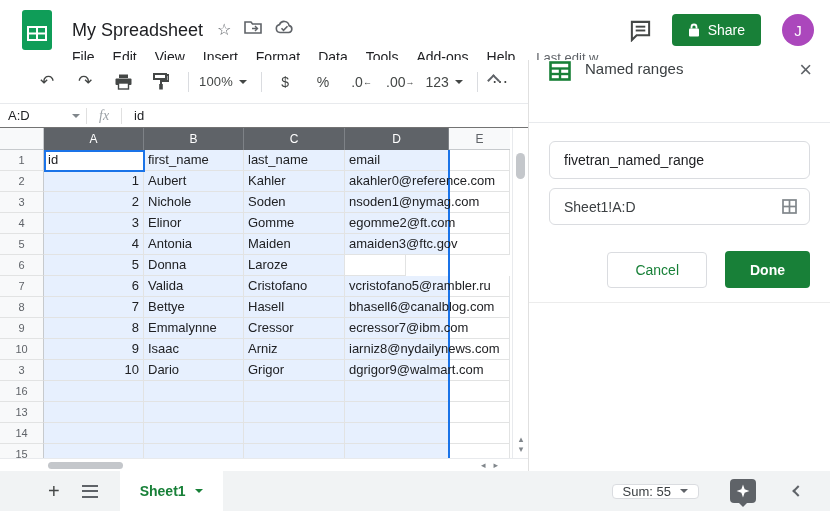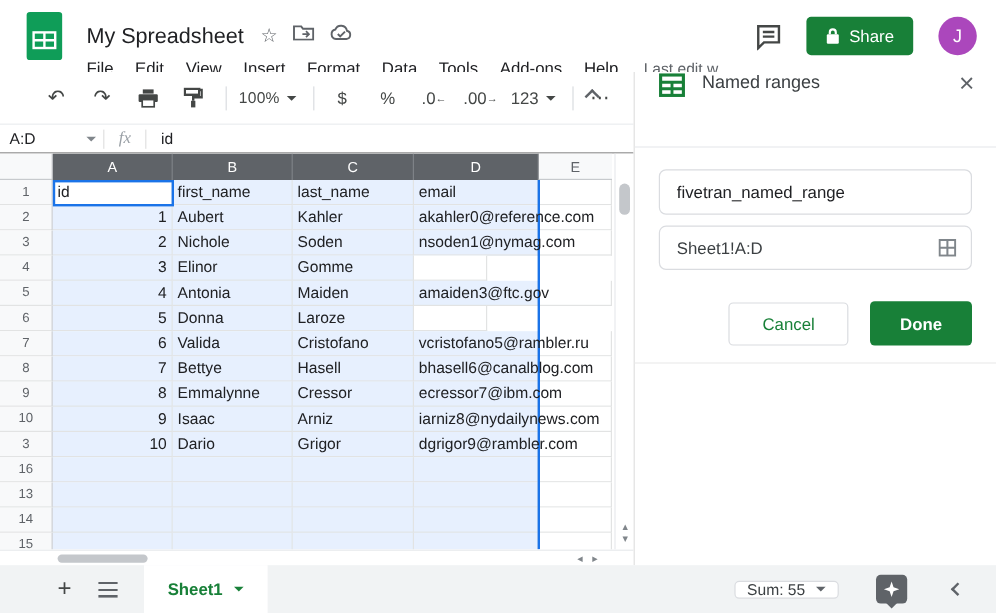--- a/index.html
+++ b/index.html
@@ -261,20 +261,21 @@
           <div class="cell col-b hl"><span class="ctext">Nichole</span></div>
           <div class="cell col-c hl"><span class="ctext">Soden</span></div>
           <div class="cell col-d hl of"><span class="ctext">nsoden1@nymag.com</span></div>
           <div class="cell col-e plain"></div>
         </div>
         <div class="grow">
           <div class="rowhdr">4</div>
           <div class="cell col-a hl num"><span class="ctext">3</span></div>
           <div class="cell col-b hl"><span class="ctext">Elinor</span></div>
           <div class="cell col-c hl"><span class="ctext">Gomme</span></div>
+          <div class="cell col-d hl of"><span class="ctext">egomme2@ft.com</span></div>
           <div class="cell col-e plain"></div>
         </div>
         <div class="grow">
           <div class="rowhdr">5</div>
           <div class="cell col-a hl num"><span class="ctext">4</span></div>
           <div class="cell col-b hl"><span class="ctext">Antonia</span></div>
           <div class="cell col-c hl"><span class="ctext">Maiden</span></div>
           <div class="cell col-d hl of"><span class="ctext">amaiden3@ftc.gov</span></div>
           <div class="cell col-e plain"></div>
         </div>
@@ -315,21 +316,21 @@
           <div class="cell col-b hl"><span class="ctext">Isaac</span></div>
           <div class="cell col-c hl"><span class="ctext">Arniz</span></div>
           <div class="cell col-d hl of"><span class="ctext">iarniz8@nydailynews.com</span></div>
           <div class="cell col-e plain"></div>
         </div>
         <div class="grow">
           <div class="rowhdr">3</div>
           <div class="cell col-a hl num"><span class="ctext">10</span></div>
           <div class="cell col-b hl"><span class="ctext">Dario</span></div>
           <div class="cell col-c hl"><span class="ctext">Grigor</span></div>
-          <div class="cell col-d hl of"><span class="ctext">dgrigor9@rambler.com</span></div>
+          <div class="cell col-d hl of"><span class="ctext">dgrigor9@walmart.com</span></div>
           <div class="cell col-e plain"></div>
         </div>
         <div class="grow">
           <div class="rowhdr">16</div>
           <div class="cell col-a hl"><span class="ctext"></span></div>
           <div class="cell col-b hl"><span class="ctext"></span></div>
           <div class="cell col-c hl"><span class="ctext"></span></div>
           <div class="cell col-d hl of"><span class="ctext"></span></div>
           <div class="cell col-e plain"></div>
         </div>

